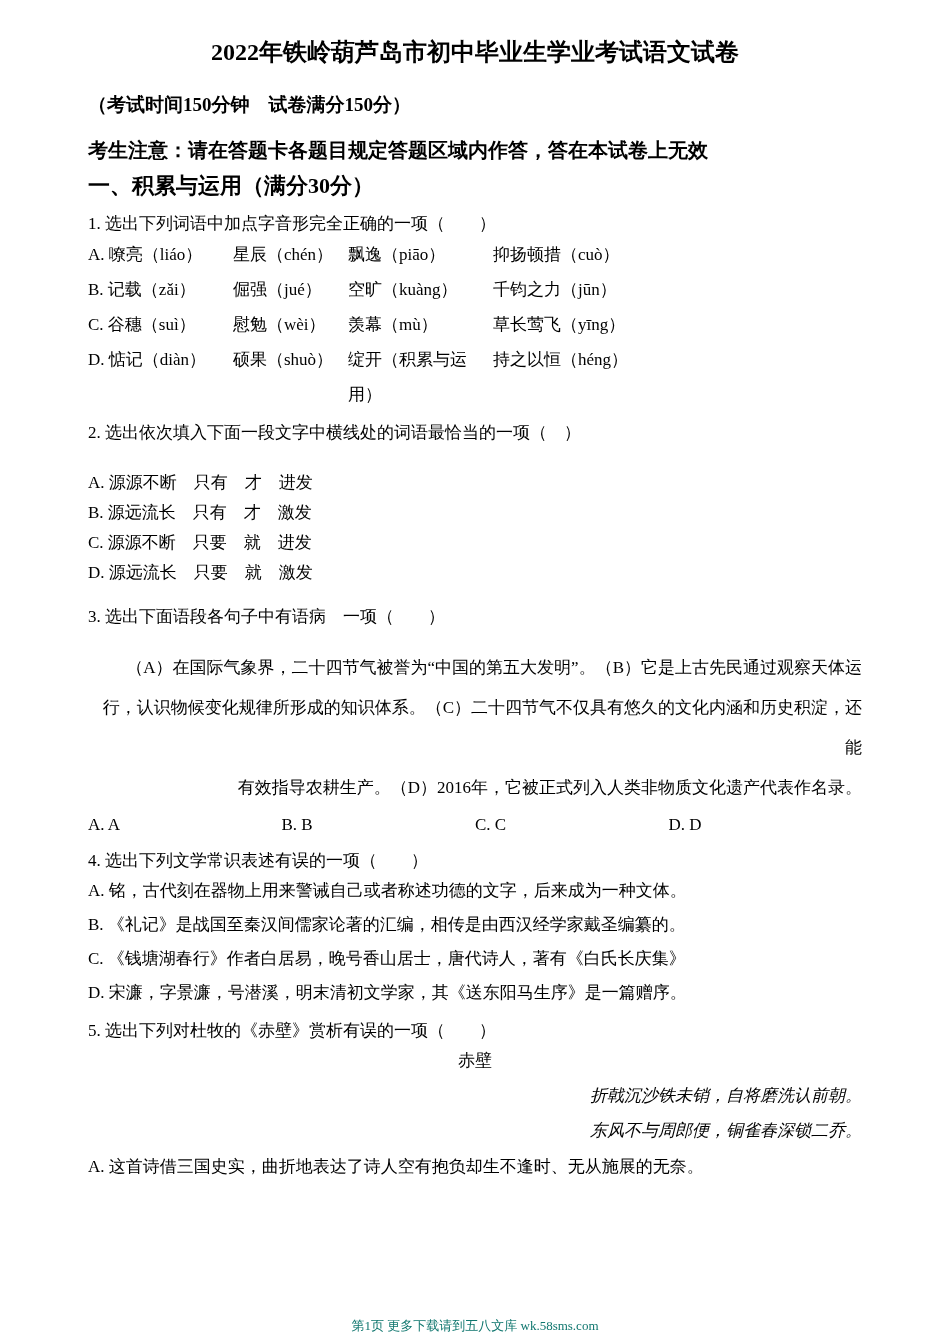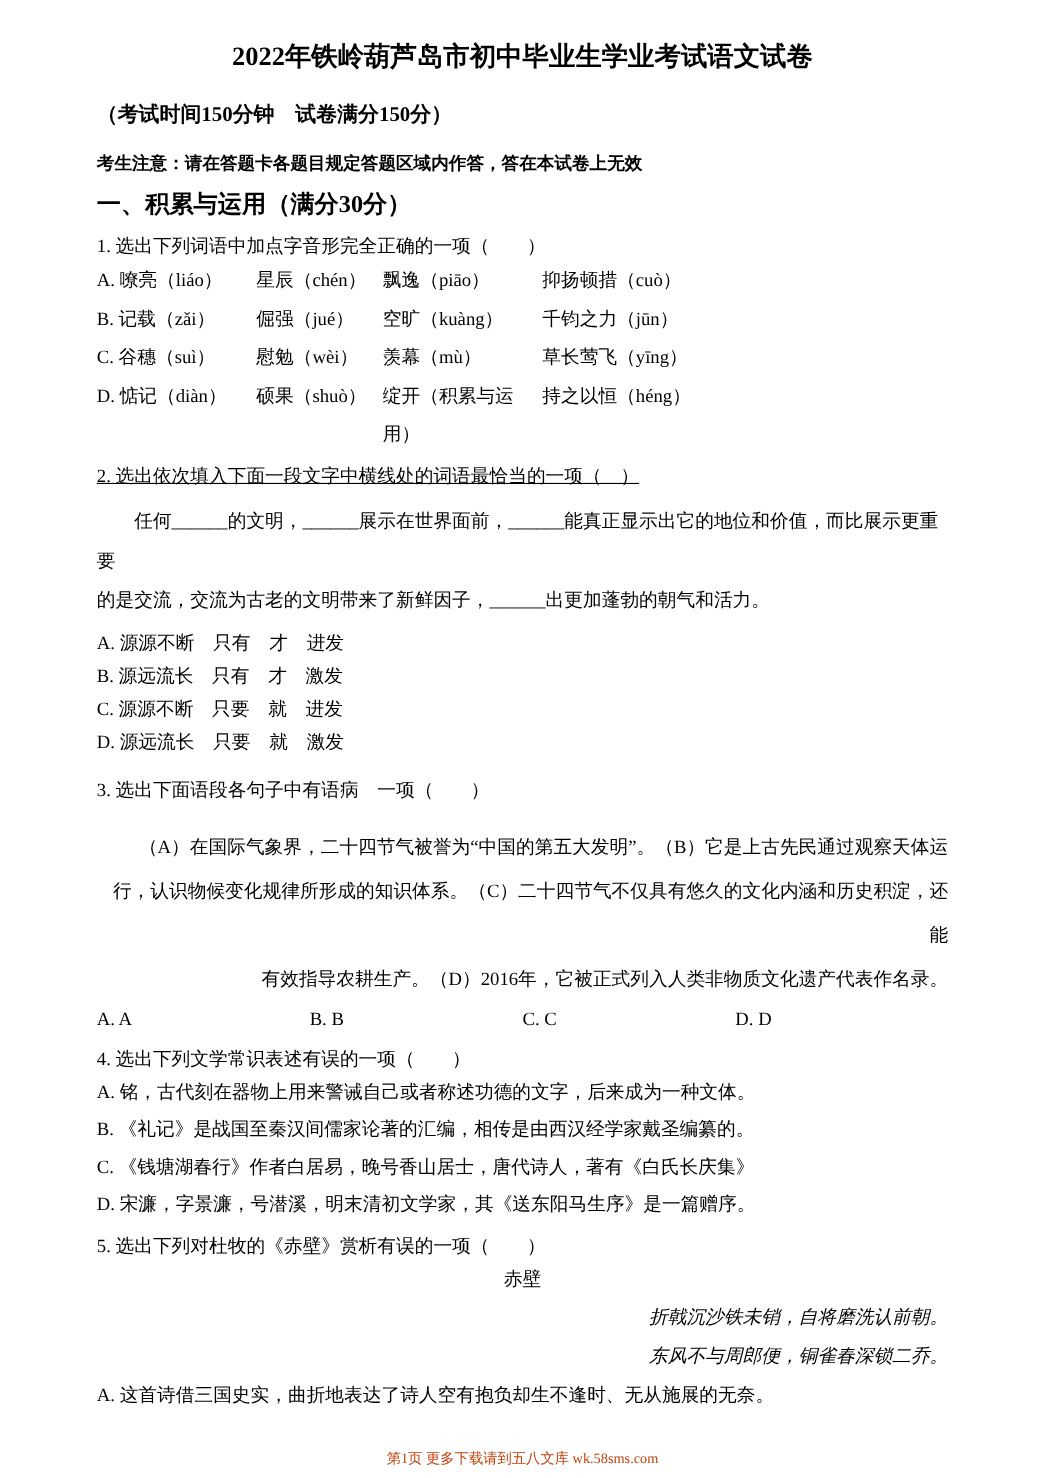--- a/index.html
+++ b/index.html
@@ -29,41 +29,41 @@
     margin-bottom: 26px;
   }
   .subtitle {
     font-size: 19px;
     line-height: 24px;
     font-weight: bold;
     margin-bottom: 20px;
     margin-top: 16px;
   }
   .notice {
-    font-size: 16px;
+    font-size: 20px;
     line-height: 26px;
     font-weight: bold;
     margin-bottom: 10px;
   }
   .section-heading {
     font-size: 22px;
     line-height: 26px;
     font-weight: bold;
     margin-bottom: 12px;
   }
   .stem {
     line-height: 26px;
   }
   .q1-rows { margin-bottom: 8px; }
   .row4 {
     display: grid;
     grid-template-columns: 145px 115px 145px auto;
     line-height: 35px;
   }
-  .q2-stem { margin-bottom: 10px; text-decoration: underline; }
+  .q2-stem { margin-bottom: 22px; }
   .para-line {
     line-height: 36px;
   }
   .para-line.indent { text-indent: 2em; }
   .q3-para .para-line { line-height: 40px; }
   .q2-para { margin-bottom: 6px; }
   .q2-options .opt-line { line-height: 30px; }
   .q2-options { margin-bottom: 16px; }
   .q3-stem { margin-bottom: 18px; }
   .q3-para { margin-bottom: 4px; text-align: right; }
@@ -86,21 +86,21 @@
   }
   .q5-options .opt-line { line-height: 30px; margin-top: 4px; }
   .footer {
     position: absolute;
     left: 0;
     bottom: 10px;
     width: 950px;
     text-align: center;
     font-size: 13px;
     line-height: 16px;
-    color: #c2410c;
+    color: #0f766e;
   }
 </style>
 </head>
 <body>
 
 <div class="page">
 
   <div class="title">2022年铁岭葫芦岛市初中毕业生学业考试语文试卷</div>
 
   <div class="subtitle">（考试时间150分钟　试卷满分150分）</div>
@@ -134,24 +134,20 @@
         <span>D. 惦记（diàn）</span>
         <span>硕果（shuò）</span>
         <span>绽开（积累与运用）</span>
         <span>持之以恒（héng）</span>
       </div>
     </div>
   </div>
 
   <div>
     <div class="stem q2-stem">2. 选出依次填入下面一段文字中横线处的词语最恰当的一项（　）</div>
-    <div class="q2-para">
-      <div class="para-line indent">任何______的文明，______展示在世界面前，______能真正显示出它的地位和价值，而比展示更重要</div>
-      <div class="para-line">的是交流，交流为古老的文明带来了新鲜因子，______出更加蓬勃的朝气和活力。</div>
-    </div>
     <div class="q2-options">
       <div class="opt-line">A.  源源不断　只有　才　进发</div>
       <div class="opt-line">B.  源远流长　只有　才　激发</div>
       <div class="opt-line">C.  源源不断　只要　就　进发</div>
       <div class="opt-line">D.  源远流长　只要　就　激发</div>
     </div>
   </div>
 
   <div>
     <div class="stem q3-stem">3. 选出下面语段各句子中有语病　一项（　　）</div>

